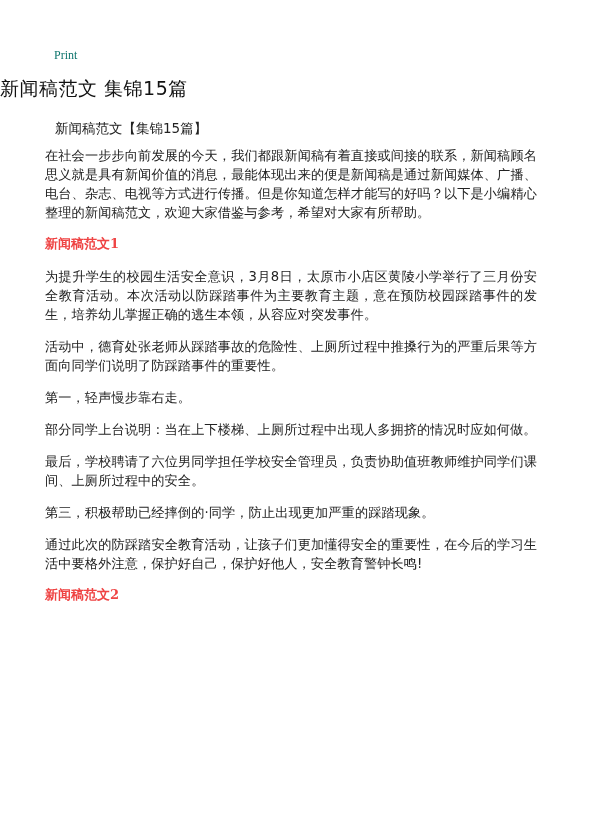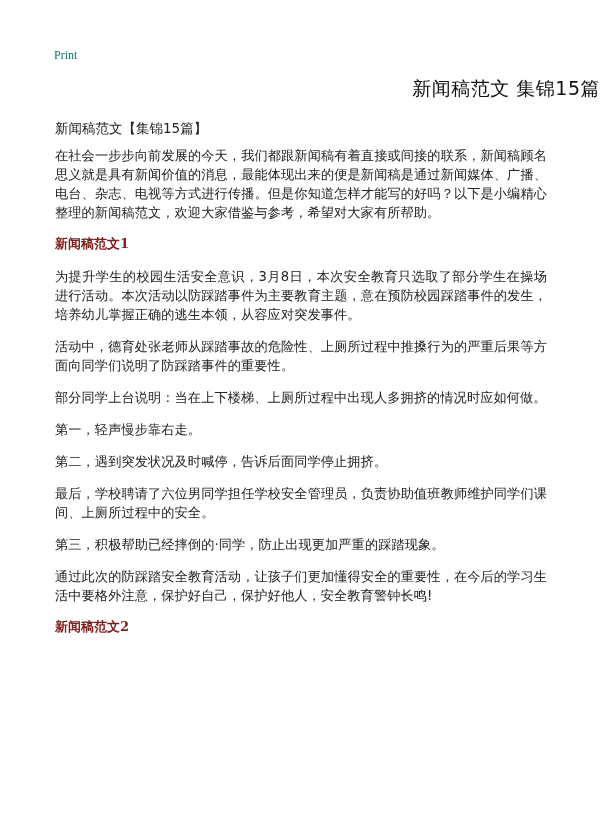--- a/index.html
+++ b/index.html
@@ -21,76 +21,75 @@
       top: 48px;
       font-family: "Liberation Serif", serif;
       font-size: 12px;
       color: #0f766e;
     }
     .doc-title {
       position: absolute;
       left: 0;
       width: 600px;
       top: 76px;
-      text-align: right;
+      text-align: left;
       font-size: 19px;
       font-weight: normal;
       letter-spacing: 0.5px;
       color: #111;
       margin: 0;
     }
     .subtitle {
       position: absolute;
       left: 55px;
       top: 120px;
       font-size: 13.5px;
       color: #222;
       margin: 0;
     }
     .content {
       position: absolute;
-      left: 55px;
+      left: 45px;
       top: 146px;
       width: 492px;
     }
     .para {
       font-size: 13.2px;
       line-height: 19px;
       margin: 0 0 13px 0;
       color: #222;
       text-align: justify;
       letter-spacing: 0.1px;
     }
     .section-heading {
       font-family: "DejaVu Serif", serif;
       font-size: 13px;
       font-weight: bold;
       margin: 5px 0 14px 0;
-      color: #7f1d1d;
+      color: #ef4444;
     }
   </style>
 </head>
 <body>
 
 <div class="print-label">Print</div>
 
 <h1 class="doc-title">新闻稿范文 集锦15篇</h1>
 
 <p class="subtitle">新闻稿范文【集锦15篇】</p>
 
 <div class="content">
   <p class="para">在社会一步步向前发展的今天，我们都跟新闻稿有着直接或间接的联系，新闻稿顾名思义就是具有新闻价值的消息，最能体现出来的便是新闻稿是通过新闻媒体、广播、电台、杂志、电视等方式进行传播。但是你知道怎样才能写的好吗？以下是小编精心整理的新闻稿范文，欢迎大家借鉴与参考，希望对大家有所帮助。</p>
 
   <div>
     <div class="section-heading">新闻稿范文1</div>
-    <p class="para">为提升学生的校园生活安全意识，3月8日，本次安全教育只选取了部分学生在操场进行活动。本次活动以防踩踏事件为主要教育主题，意在预防校园踩踏事件的发生，培养幼儿掌握正确的逃生本领，从容应对突发事件。</p>
+    <p class="para">为提升学生的校园生活安全意识，3月8日，太原市小店区黄陵小学举行了三月份安全教育活动。本次活动以防踩踏事件为主要教育主题，意在预防校园踩踏事件的发生，培养幼儿掌握正确的逃生本领，从容应对突发事件。</p>
     <p class="para">活动中，德育处张老师从踩踏事故的危险性、上厕所过程中推搡行为的严重后果等方面向同学们说明了防踩踏事件的重要性。</p>
+    <p class="para">第一，轻声慢步靠右走。</p>
     <p class="para">部分同学上台说明：当在上下楼梯、上厕所过程中出现人多拥挤的情况时应如何做。</p>
-    <p class="para">第一，轻声慢步靠右走。</p>
-    <p class="para">第二，遇到突发状况及时喊停，告诉后面同学停止拥挤。</p>
     <p class="para">最后，学校聘请了六位男同学担任学校安全管理员，负责协助值班教师维护同学们课间、上厕所过程中的安全。</p>
     <p class="para">第三，积极帮助已经摔倒的·同学，防止出现更加严重的踩踏现象。</p>
     <p class="para">通过此次的防踩踏安全教育活动，让孩子们更加懂得安全的重要性，在今后的学习生活中要格外注意，保护好自己，保护好他人，安全教育警钟长鸣!</p>
   </div>
 
   <div>
     <div class="section-heading">新闻稿范文2</div>
   </div>
 </div>
 

